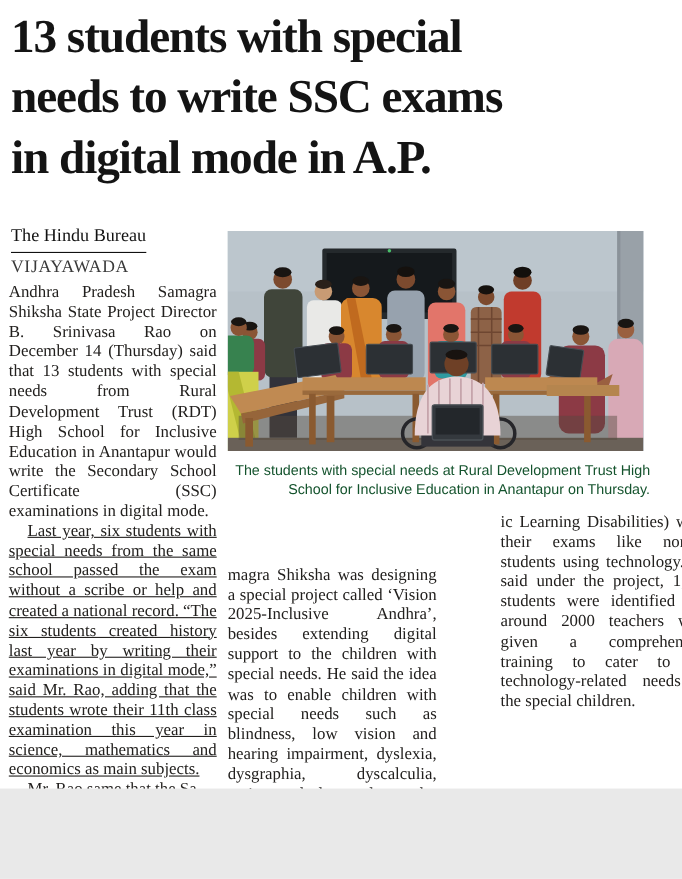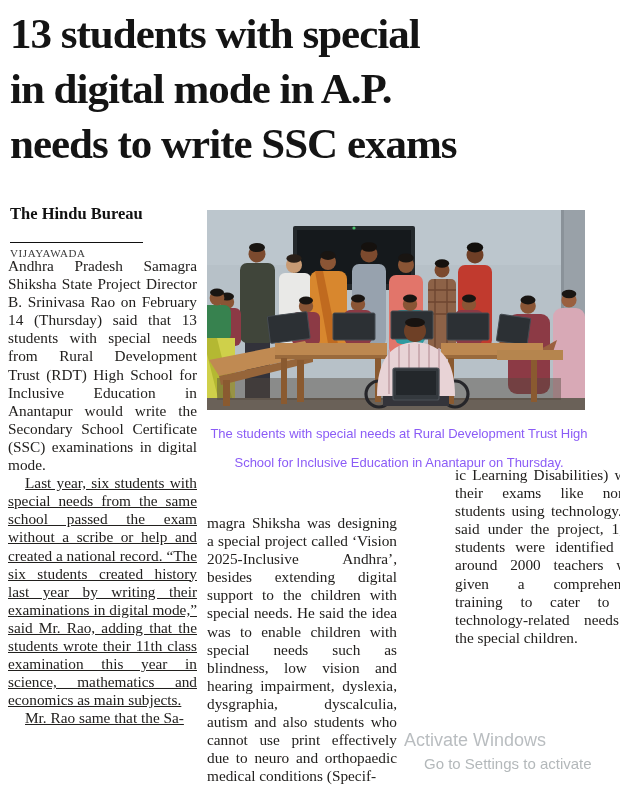--- a/index.html
+++ b/index.html
@@ -1,77 +1,77 @@
 <!DOCTYPE html>
 <html><head>
 <meta charset="utf-8">
 <style>
   html,body{margin:0;padding:0;background:#e9e9e9;}
   .page{
-    position:relative; width:620px; height:799px; background:#ffffff;
+    position:relative; width:620px; height:717px; background:#ffffff;
     margin:0 auto; overflow:hidden;
     font-family:"Liberation Serif", serif; color:#20201e;
   }
   .headline{
     position:absolute; left:10px; top:6px; width:604px;
     font-size:43px; line-height:55px; font-weight:bold;
     letter-spacing:-1px; color:#141414; margin:0;
   }
   .headline span{display:block;}
   .byline-block{position:absolute; left:10px; top:204px; width:190px;}
   .byline{
-    display:inline-block; font-weight:bold; font-size:16.5px; color:#111;
-    border-bottom:1.6px solid #111; padding-bottom:18px;
+    display:inline-block; font-weight:normal; font-size:16.5px; color:#111;
+    border-bottom:1.6px solid #111; padding-bottom:5px;
   }
   .dateline{
-    margin-top:4px; font-size:11px; letter-spacing:0.6px; color:#3a3a3a;
+    margin-top:4px; font-size:16px; letter-spacing:0.6px; color:#3a3a3a;
   }
   .col{
     position:absolute; font-size:15.3px; line-height:18.1px;
     text-align:justify; color:#22201e;
   }
   .col p{margin:0; padding:0;}
   .col p.indent{text-indent:17px;text-decoration:underline;}
   .col-left{left:8px;  top:257px; width:189px;}
   .col-mid {left:207px; top:466px; width:190px;margin-top:48px;}
   .col-right{left:407px; top:466px; width:191px;margin-left:48px;}
   .photo-block{position:absolute; left:207px; top:210px; width:388px; margin:0;}
   .photo{width:378px; height:200px; overflow:hidden; background:#b7c1c8;}
   .photo svg{display:block;}
   .caption{
     margin-top:9px; font-family:"Liberation Sans", sans-serif;
-    font-size:13px; line-height:29px; color:#8b5cf6; width:384px;
-    text-align:center;
+    font-size:13px; line-height:17px; color:#14532d; width:384px;
+    text-align:right;
   }
   .watermark{
     position:absolute; left:404px; top:729px; z-index:5;
     font-family:"Liberation Sans", sans-serif; pointer-events:none;
     color:rgba(142,148,153,0.62); text-shadow:0 0 1px rgba(255,255,255,0.35);
   }
   .watermark .wm1{font-size:18px; line-height:22px; font-weight:400;}
   .watermark .wm2{font-size:15px; line-height:18px; margin-left:20px; margin-top:4px; color:rgba(150,156,160,0.72);text-align:center;}
 </style>
 </head>
 <body>
 
 <div class="page">
 
   <h1 class="headline">
     <span>13 students with special</span>
+    <span>needs to write SSC exams</span>
     <span>in digital mode in A.P.</span>
-    <span>needs to write SSC exams</span>
   </h1>
 
   <div class="byline-block">
     <div class="byline">The Hindu Bureau</div>
     <div class="dateline">VIJAYAWADA</div>
   </div>
 
   <div class="col col-left">
-    <p>Andhra Pradesh Samagra Shiksha State Project Director B. Srinivasa Rao on February 14 (Thursday) said that 13 students with special needs from Rural Development Trust (RDT) High School for Inclusive Education in Anantapur would write the Secondary School Certificate (SSC) examinations in digital mode.</p>
+    <p>Andhra Pradesh Samagra Shiksha State Project Director B. Srinivasa Rao on December 14 (Thursday) said that 13 students with special needs from Rural Development Trust (RDT) High School for Inclusive Education in Anantapur would write the Secondary School Certificate (SSC) examinations in digital mode.</p>
     <p class="indent">Last year, six students with special needs from the same school passed the exam without a scribe or help and created a national record. “The six students created history last year by writing their examinations in digital mode,” said Mr. Rao, adding that the students wrote their 11th class examination this year in science, mathematics and economics as main subjects.</p>
     <p class="indent">Mr. Rao same that the Sa-</p>
   </div>
 
   <figure class="photo-block">
     <div class="photo">
 
       <svg viewBox="0 0 378 200" width="378" height="200" aria-hidden="true">
 
         <rect x="0" y="0" width="378" height="200" fill="#b7c1c8"></rect>

